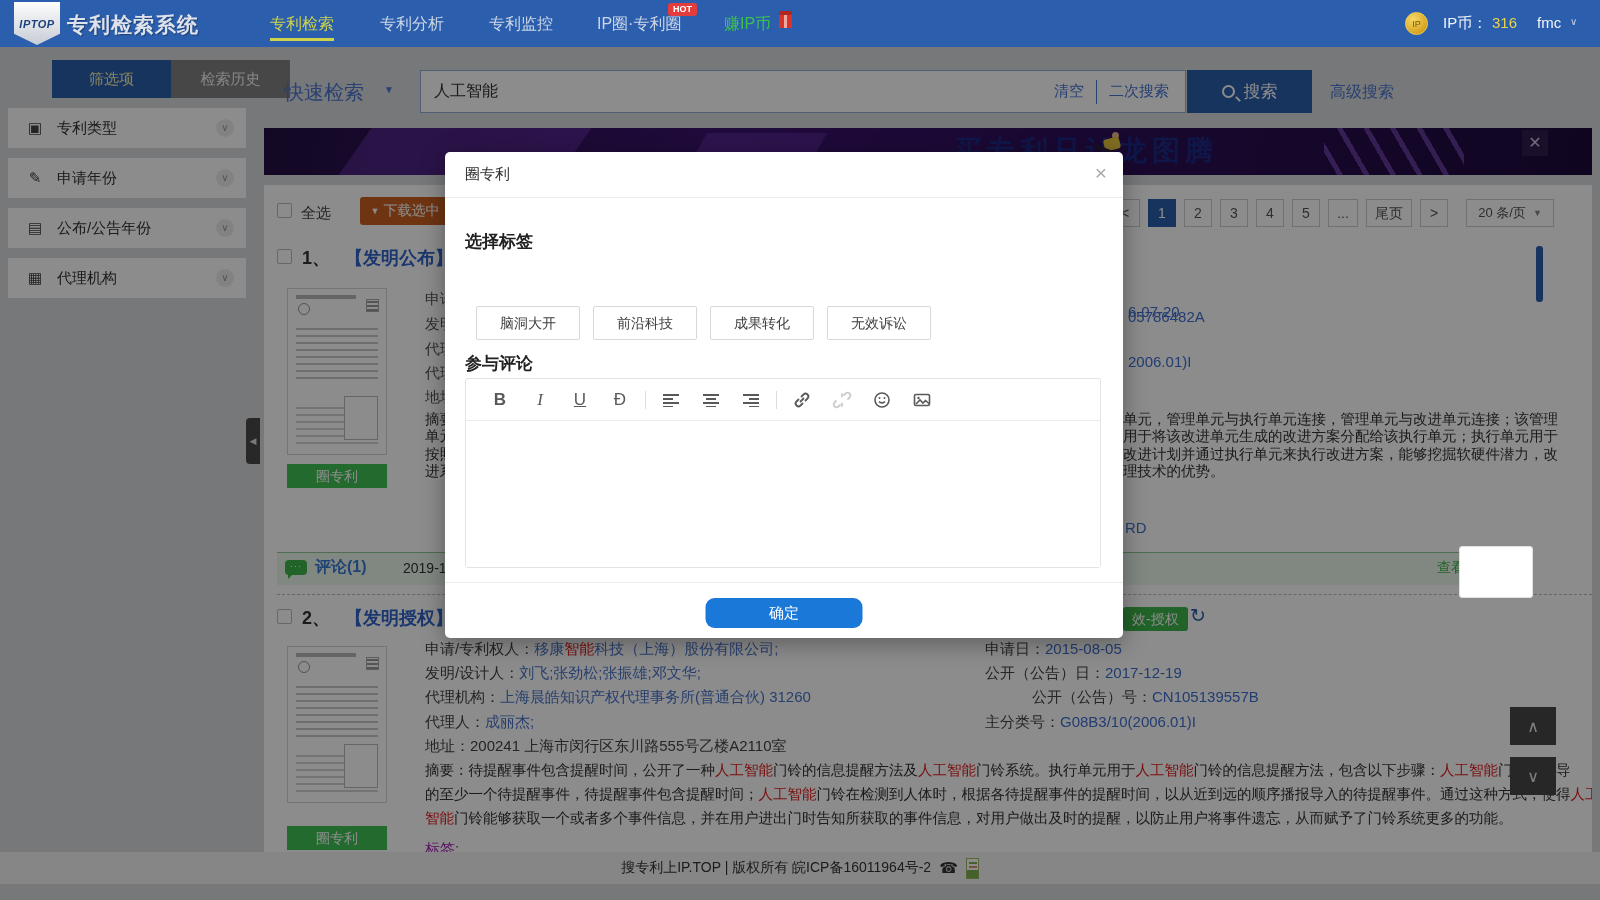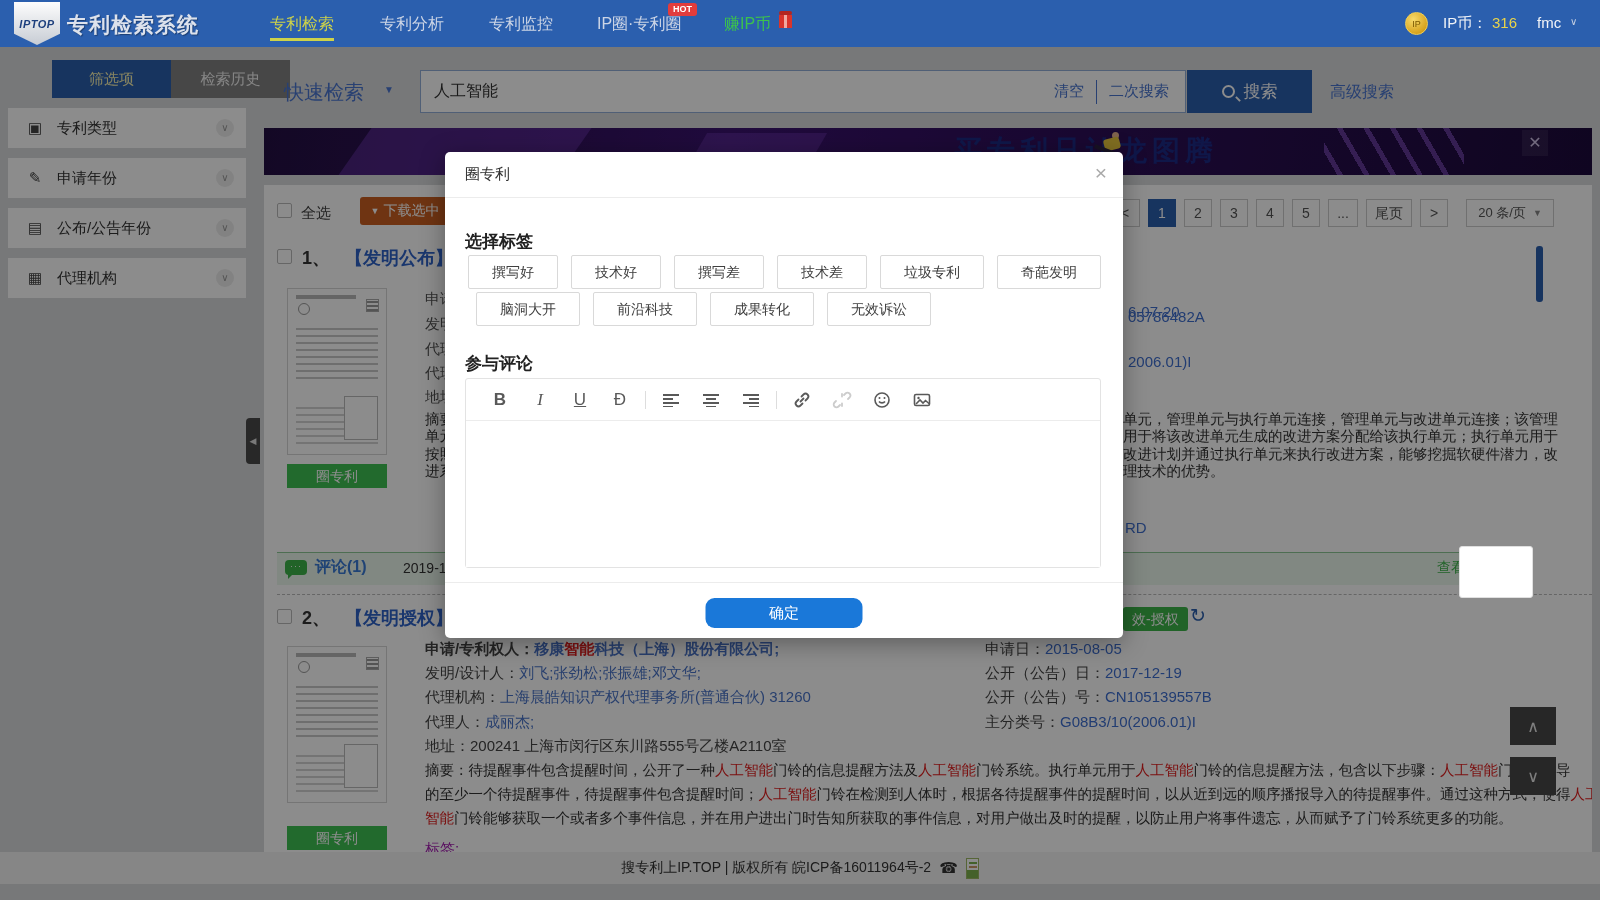--- a/index.html
+++ b/index.html
@@ -294,21 +294,21 @@
 <div class="thumb" style="top:646px; height:157px;">
   <div class="t-head"></div>
   <div class="t-qr"></div>
   <div class="t-logo"></div>
   <div class="t-body"></div>
   <div class="t-body2"></div>
   <div class="t-diag"></div>
 </div>
 <div class="circle-btn" style="top:826px;">圈专利</div>
 
-<div class="field-row" style="top:640px;font-weight:bold;">
+<div class="field-row" style="top:640px;">
   <span class="lab">申请/专利权人：</span><span class="val"><span>移康</span><span class="hl">智能</span><span>科技（上海）股份有限公司;</span></span>
 </div>
 <div class="field-row" style="top:664px;">
   <span class="lab">发明/设计人：</span><span class="val">刘飞;张劲松;张振雄;邓文华;</span>
 </div>
 <div class="field-row" style="top:688px;">
   <span class="lab">代理机构：</span><span class="val">上海晨皓知识产权代理事务所(普通合伙) 31260</span>
 </div>
 <div class="field-row" style="top:713px;">
   <span class="lab">代理人：</span><span class="val">成丽杰;</span>
@@ -316,21 +316,21 @@
 <div class="field-row" style="top:737px; width:700px;">
   <span class="lab">地址：</span><span class="valdark">200241 上海市闵行区东川路555号乙楼A2110室</span>
 </div>
 
 <div class="meta-row" style="top:640px;">
   <span class="lab">申请日：</span><span class="val">2015-08-05</span>
 </div>
 <div class="meta-row" style="top:664px;">
   <span class="lab">公开（公告）日：</span><span class="val">2017-12-19</span>
 </div>
-<div class="meta-row" style="top:688px;">
+<div class="meta-row" style="top:688px;margin-left:47px;">
   <span class="lab">公开（公告）号：</span><span class="val">CN105139557B</span>
 </div>
 <div class="meta-row" style="top:713px;">
   <span class="lab">主分类号：</span><span class="val">G08B3/10(2006.01)I</span>
 </div>
 
 <div class="abstract-line" style="top:761px;"><span>摘要：待提醒事件包含提醒时间，公开了一种</span><span class="hl">人工智能</span><span>门铃的信息提醒方法及</span><span class="hl">人工智能</span><span>门铃系统。执行单元用于</span><span class="hl">人工智能</span><span>门铃的信息提醒方法，包含以下步骤：</span><span class="hl">人工智能</span><span>门铃接收导</span></div>
 <div class="abstract-line" style="top:785px;"><span>的至少一个待提醒事件，待提醒事件包含提醒时间；</span><span class="hl">人工智能</span><span>门铃在检测到人体时，根据各待提醒事件的提醒时间，以从近到远的顺序播报导入的待提醒事件。通过这种方式，使得</span><span class="hl">人工</span></div>
 <div class="abstract-line" style="top:809px;"><span class="hl">智能</span><span>门铃能够获取一个或者多个事件信息，并在用户进出门时告知所获取的事件信息，对用户做出及时的提醒，以防止用户将事件遗忘，从而赋予了门铃系统更多的功能。</span></div>
 <div class="tag-label">标签:</div>
@@ -347,29 +347,21 @@
 
 <div class="overlay"></div>
 <div class="float-widget"></div>
 
 <div class="modal">
   <div class="modal-title">圈专利</div>
   <div class="modal-close">×</div>
   <div class="modal-header-sep"></div>
 
   <div class="modal-h2" style="top:78px;">选择标签</div>
-  <div class="tag-row" style="top:103px;">
-    <button class="tag-btn">撰写好</button>
-    <button class="tag-btn">技术好</button>
-    <button class="tag-btn">撰写差</button>
-    <button class="tag-btn">技术差</button>
-    <button class="tag-btn">垃圾专利</button>
-    <button class="tag-btn">奇葩发明</button>
-  </div>
-  <div class="tag-row" style="top:140px;padding-left:8px;">
+  <div class="tag-row" style="top:154px;padding-left:8px;">
     <button class="tag-btn">脑洞大开</button>
     <button class="tag-btn">前沿科技</button>
     <button class="tag-btn">成果转化</button>
     <button class="tag-btn">无效诉讼</button>
   </div>
 
   <div class="modal-h2" style="top:200px;">参与评论</div>
 
   <div class="editor">
     <div class="ed-toolbar">

